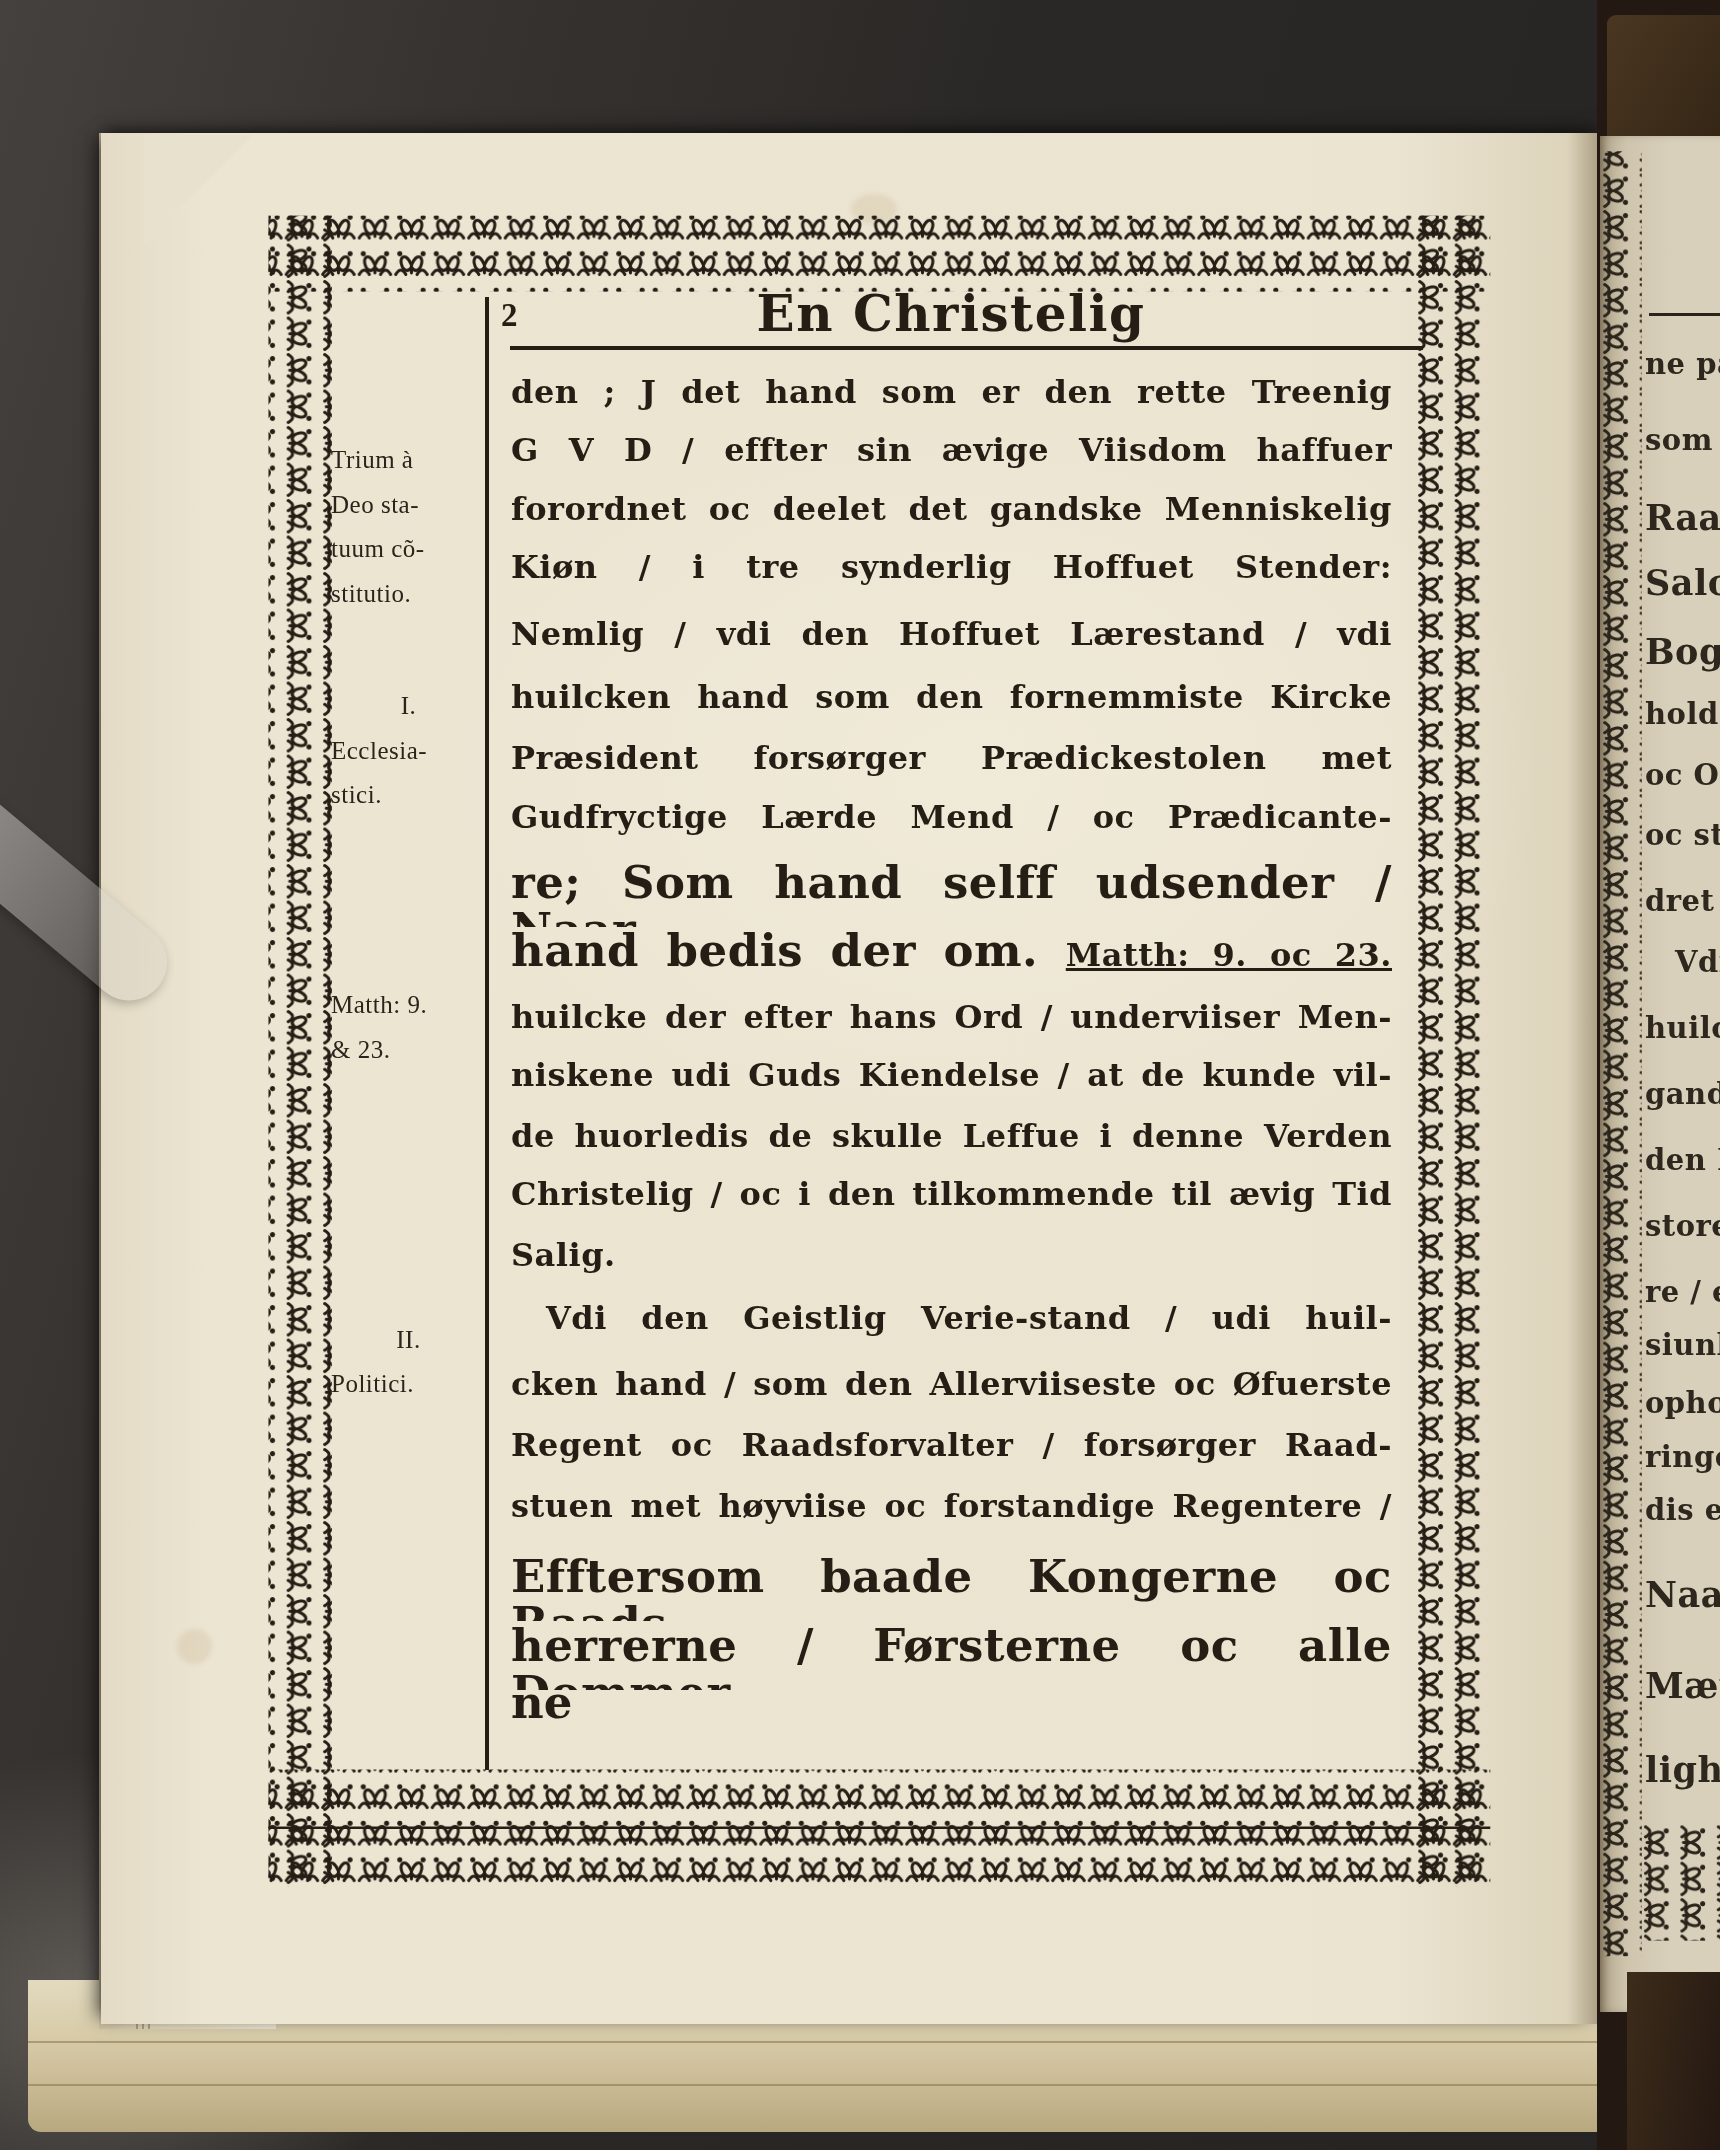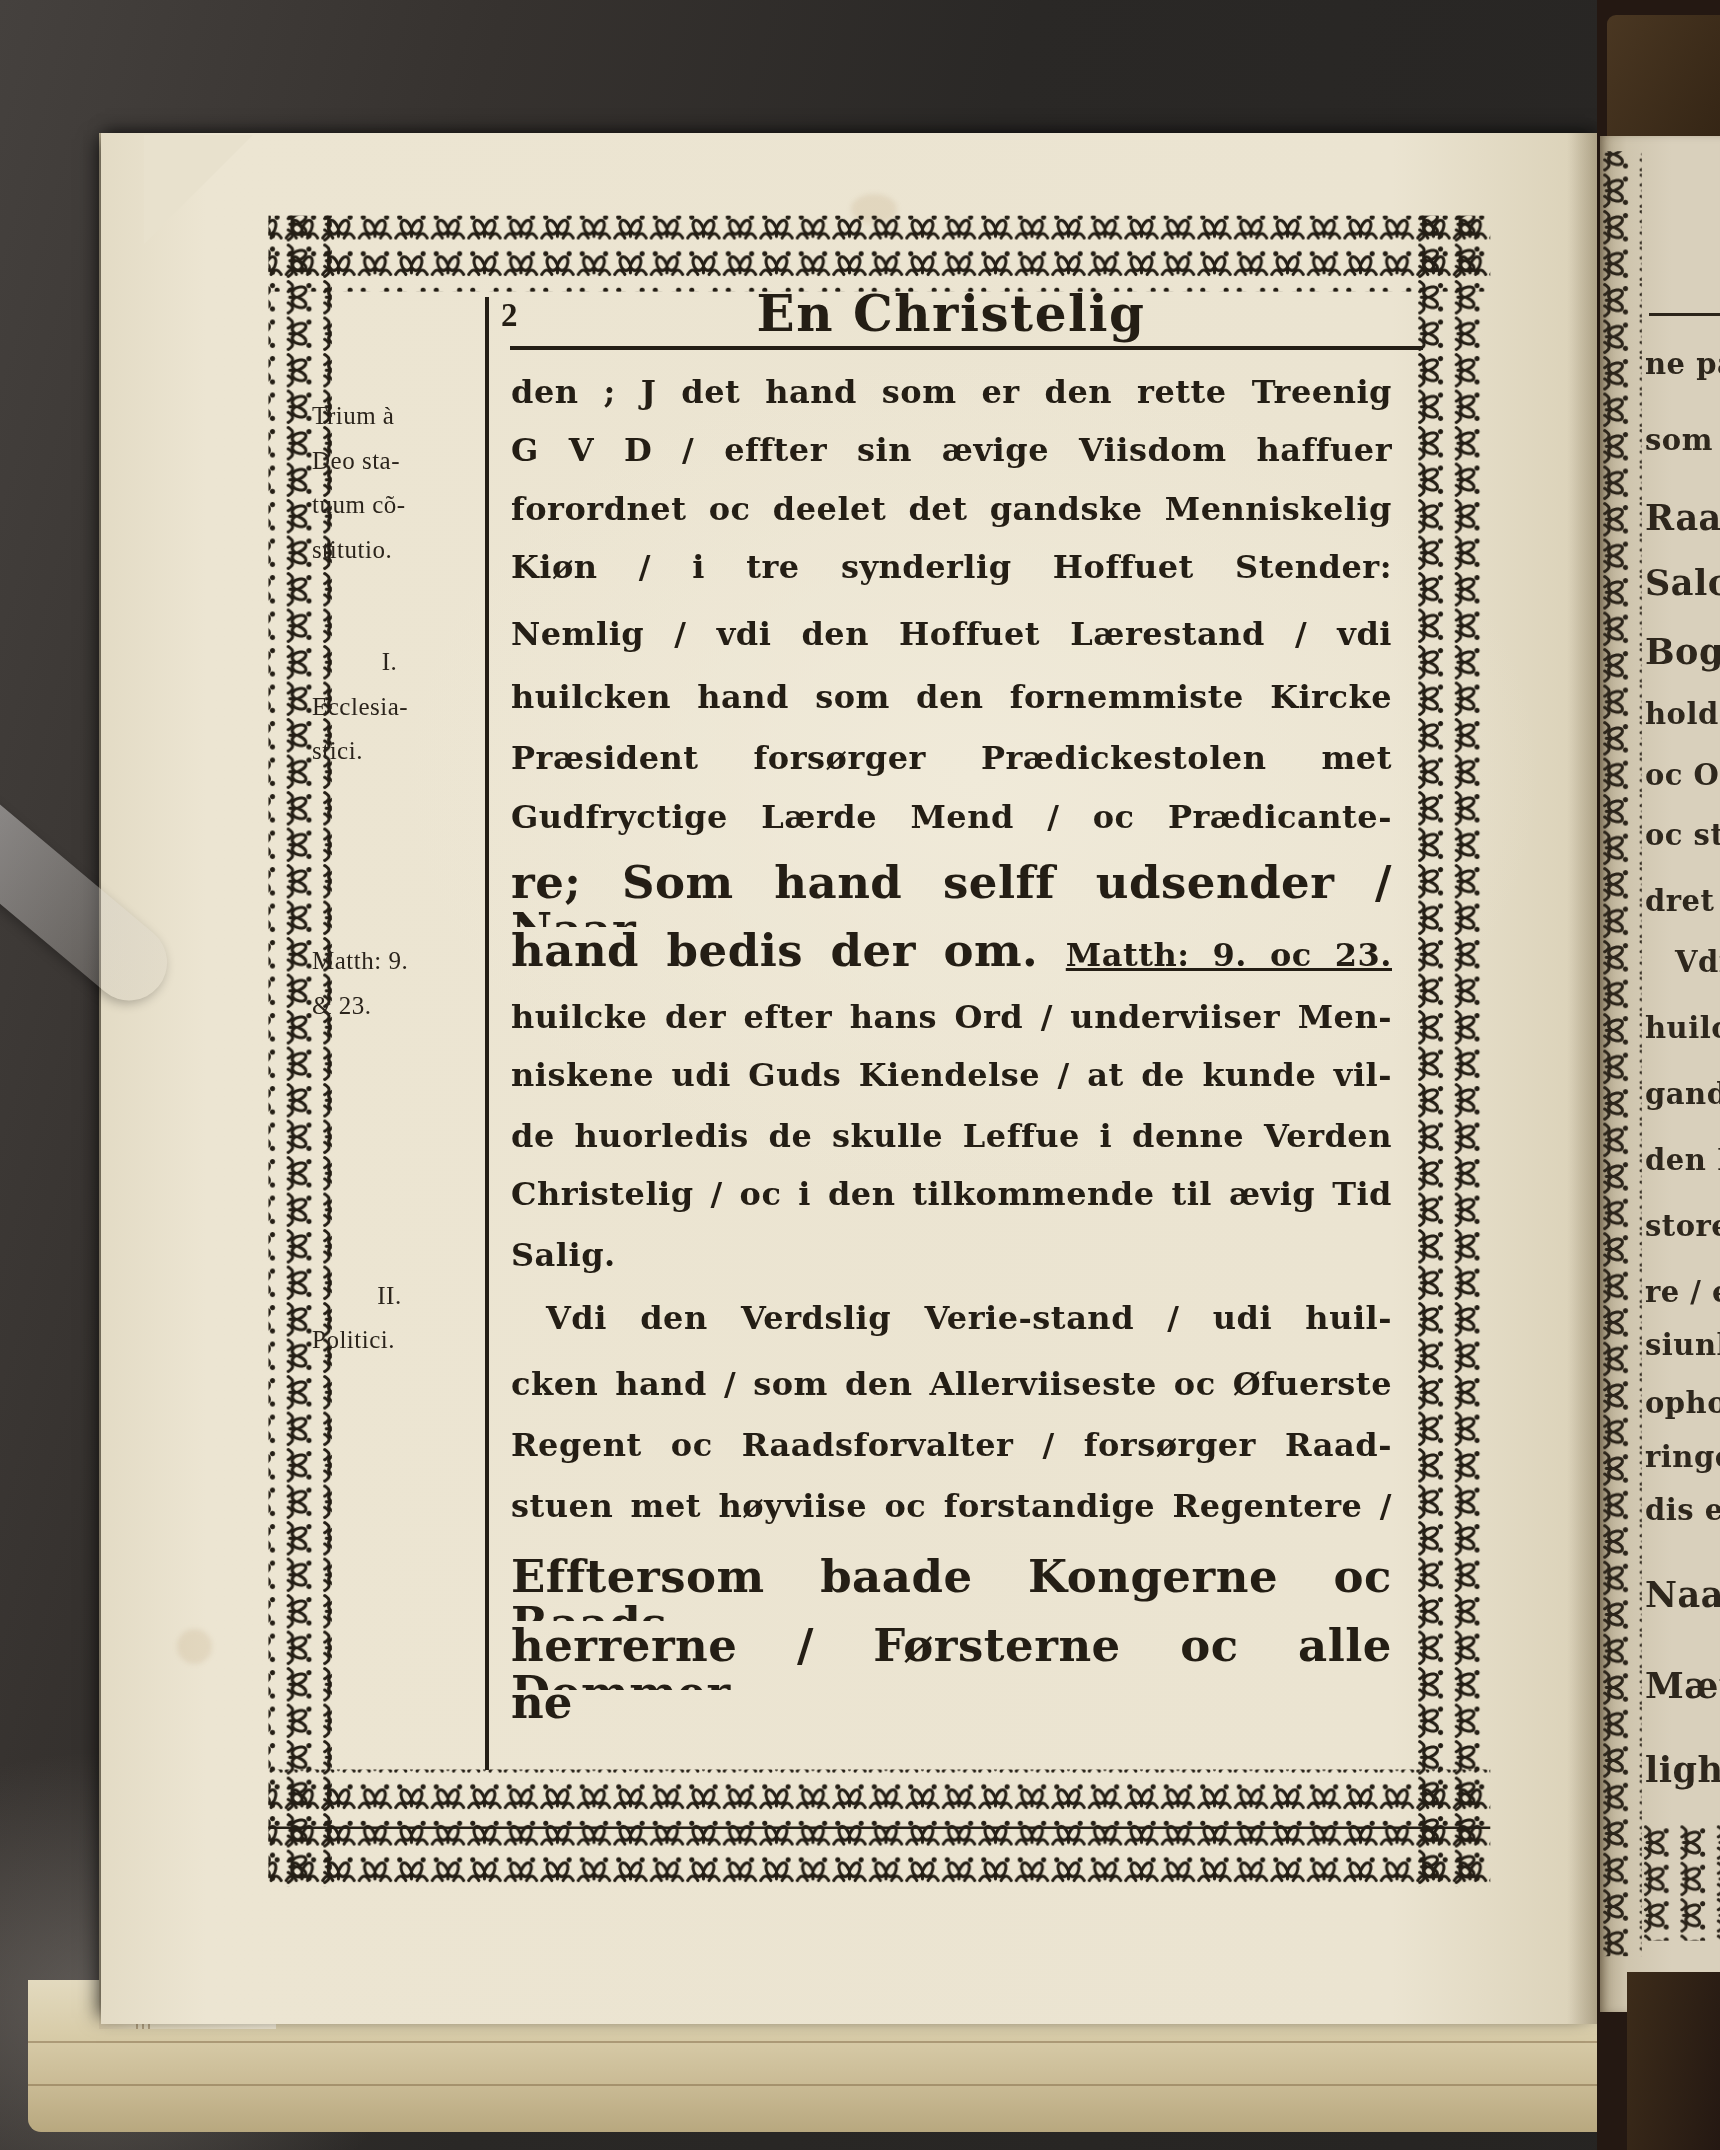--- a/index.html
+++ b/index.html
@@ -34,22 +34,22 @@
     clip-path:polygon(0 0,100% 0,0 100%);}
   .stain{position:absolute;border-radius:50%;background:rgba(160,115,55,.12);filter:blur(2.5px);}
   
   #col-rule{position:absolute;left:384px;top:164px;width:3.5px;height:1473px;background:var(--ink,#241e15);}
   #head-rule{position:absolute;left:409px;top:213px;width:913px;height:3.5px;background:var(--ink,#241e15);}
   
   #pgnum{position:absolute;left:400px;top:166px;font:700 33px/1 "Liberation Serif",serif;color:var(--ink,#241e15);}
   #running-title{position:absolute;left:409px;top:156px;width:882px;text-align:center;
     font:700 50px/1 "DejaVu Serif",serif;letter-spacing:1.5px;color:var(--ink,#241e15);}
   
-  .mnote{position:absolute;left:211px;width:155px;
-    font:400 25px/1 "Liberation Serif",serif;color:#2b241c;letter-spacing:0.5px;}
+  .mnote{position:absolute;left:230px;width:155px;
+    font:400 25px/1 "Liberation Serif",serif;color:#2b241c;letter-spacing:0.5px;margin-top:44px;}
   .mnote.ctr{text-align:center;}
   
   .bline{position:absolute;left:410px;width:881px;height:55px;overflow:hidden;
     font:700 32px/1.05 "DejaVu Serif",serif;color:var(--ink,#241e15);
     letter-spacing:0.5px;word-spacing:4.6px;text-align:justify;text-align-last:justify;margin-top:12px;}
   .bline.lg{font-size:45px;height:68px;word-spacing:6px;}
   .bline.noj{text-align:left;text-align-last:left;}
   .bline .ref{font-size:32px;letter-spacing:0.5px;text-decoration:underline;}
   #catchword{position:absolute;left:410px;top:1547px;width:881px;
     font:700 45px/1 "DejaVu Serif",serif;color:var(--ink,#241e15);}
@@ -160,21 +160,21 @@
     <div class="bline" style="top:536px">huilcken hand som den fornemmiste Kircke</div>
     <div class="bline" style="top:597px">Præsident forsørger Prædickestolen met</div>
     <div class="bline" style="top:656px">Gudfryctige Lærde Mend / oc Prædicante-</div>
     <div class="bline lg" style="top:714px">re; Som hand selff udsender / Naar</div>
     <div class="bline lg" style="top:782px"><span>hand bedis der om.</span> <span class="ref">Matth: 9. oc 23.</span></div>
     <div class="bline" style="top:856px">huilcke der efter hans Ord / underviiser Men-</div>
     <div class="bline" style="top:914px">niskene udi Guds Kiendelse / at de kunde vil-</div>
     <div class="bline" style="top:975px">de huorledis de skulle Leffue i denne Verden</div>
     <div class="bline" style="top:1033px">Christelig / oc i den tilkommende til ævig Tid</div>
     <div class="bline noj" style="top:1094px">Salig.</div>
-    <div class="bline" style="top:1157px;text-indent:35px">Vdi den Verdslig Verie-stand / udi huil-</div>
+    <div class="bline" style="top:1157px;text-indent:35px">Vdi den Geistlig Verie-stand / udi huil-</div>
     <div class="bline" style="top:1223px">cken hand / som den Allerviiseste oc Øfuerste</div>
     <div class="bline" style="top:1284px">Regent oc Raadsforvalter / forsørger Raad-</div>
     <div class="bline" style="top:1345px">stuen met høyviise oc forstandige Regentere /</div>
     <div class="bline lg" style="top:1408px">Efftersom baade Kongerne oc Raads-</div>
     <div class="bline lg" style="top:1477px">herrerne / Førsterne oc alle Dommer-</div>
 
     <div id="catchword">ne</div>
 
     <div id="gutter-shade"></div>
   </div>

